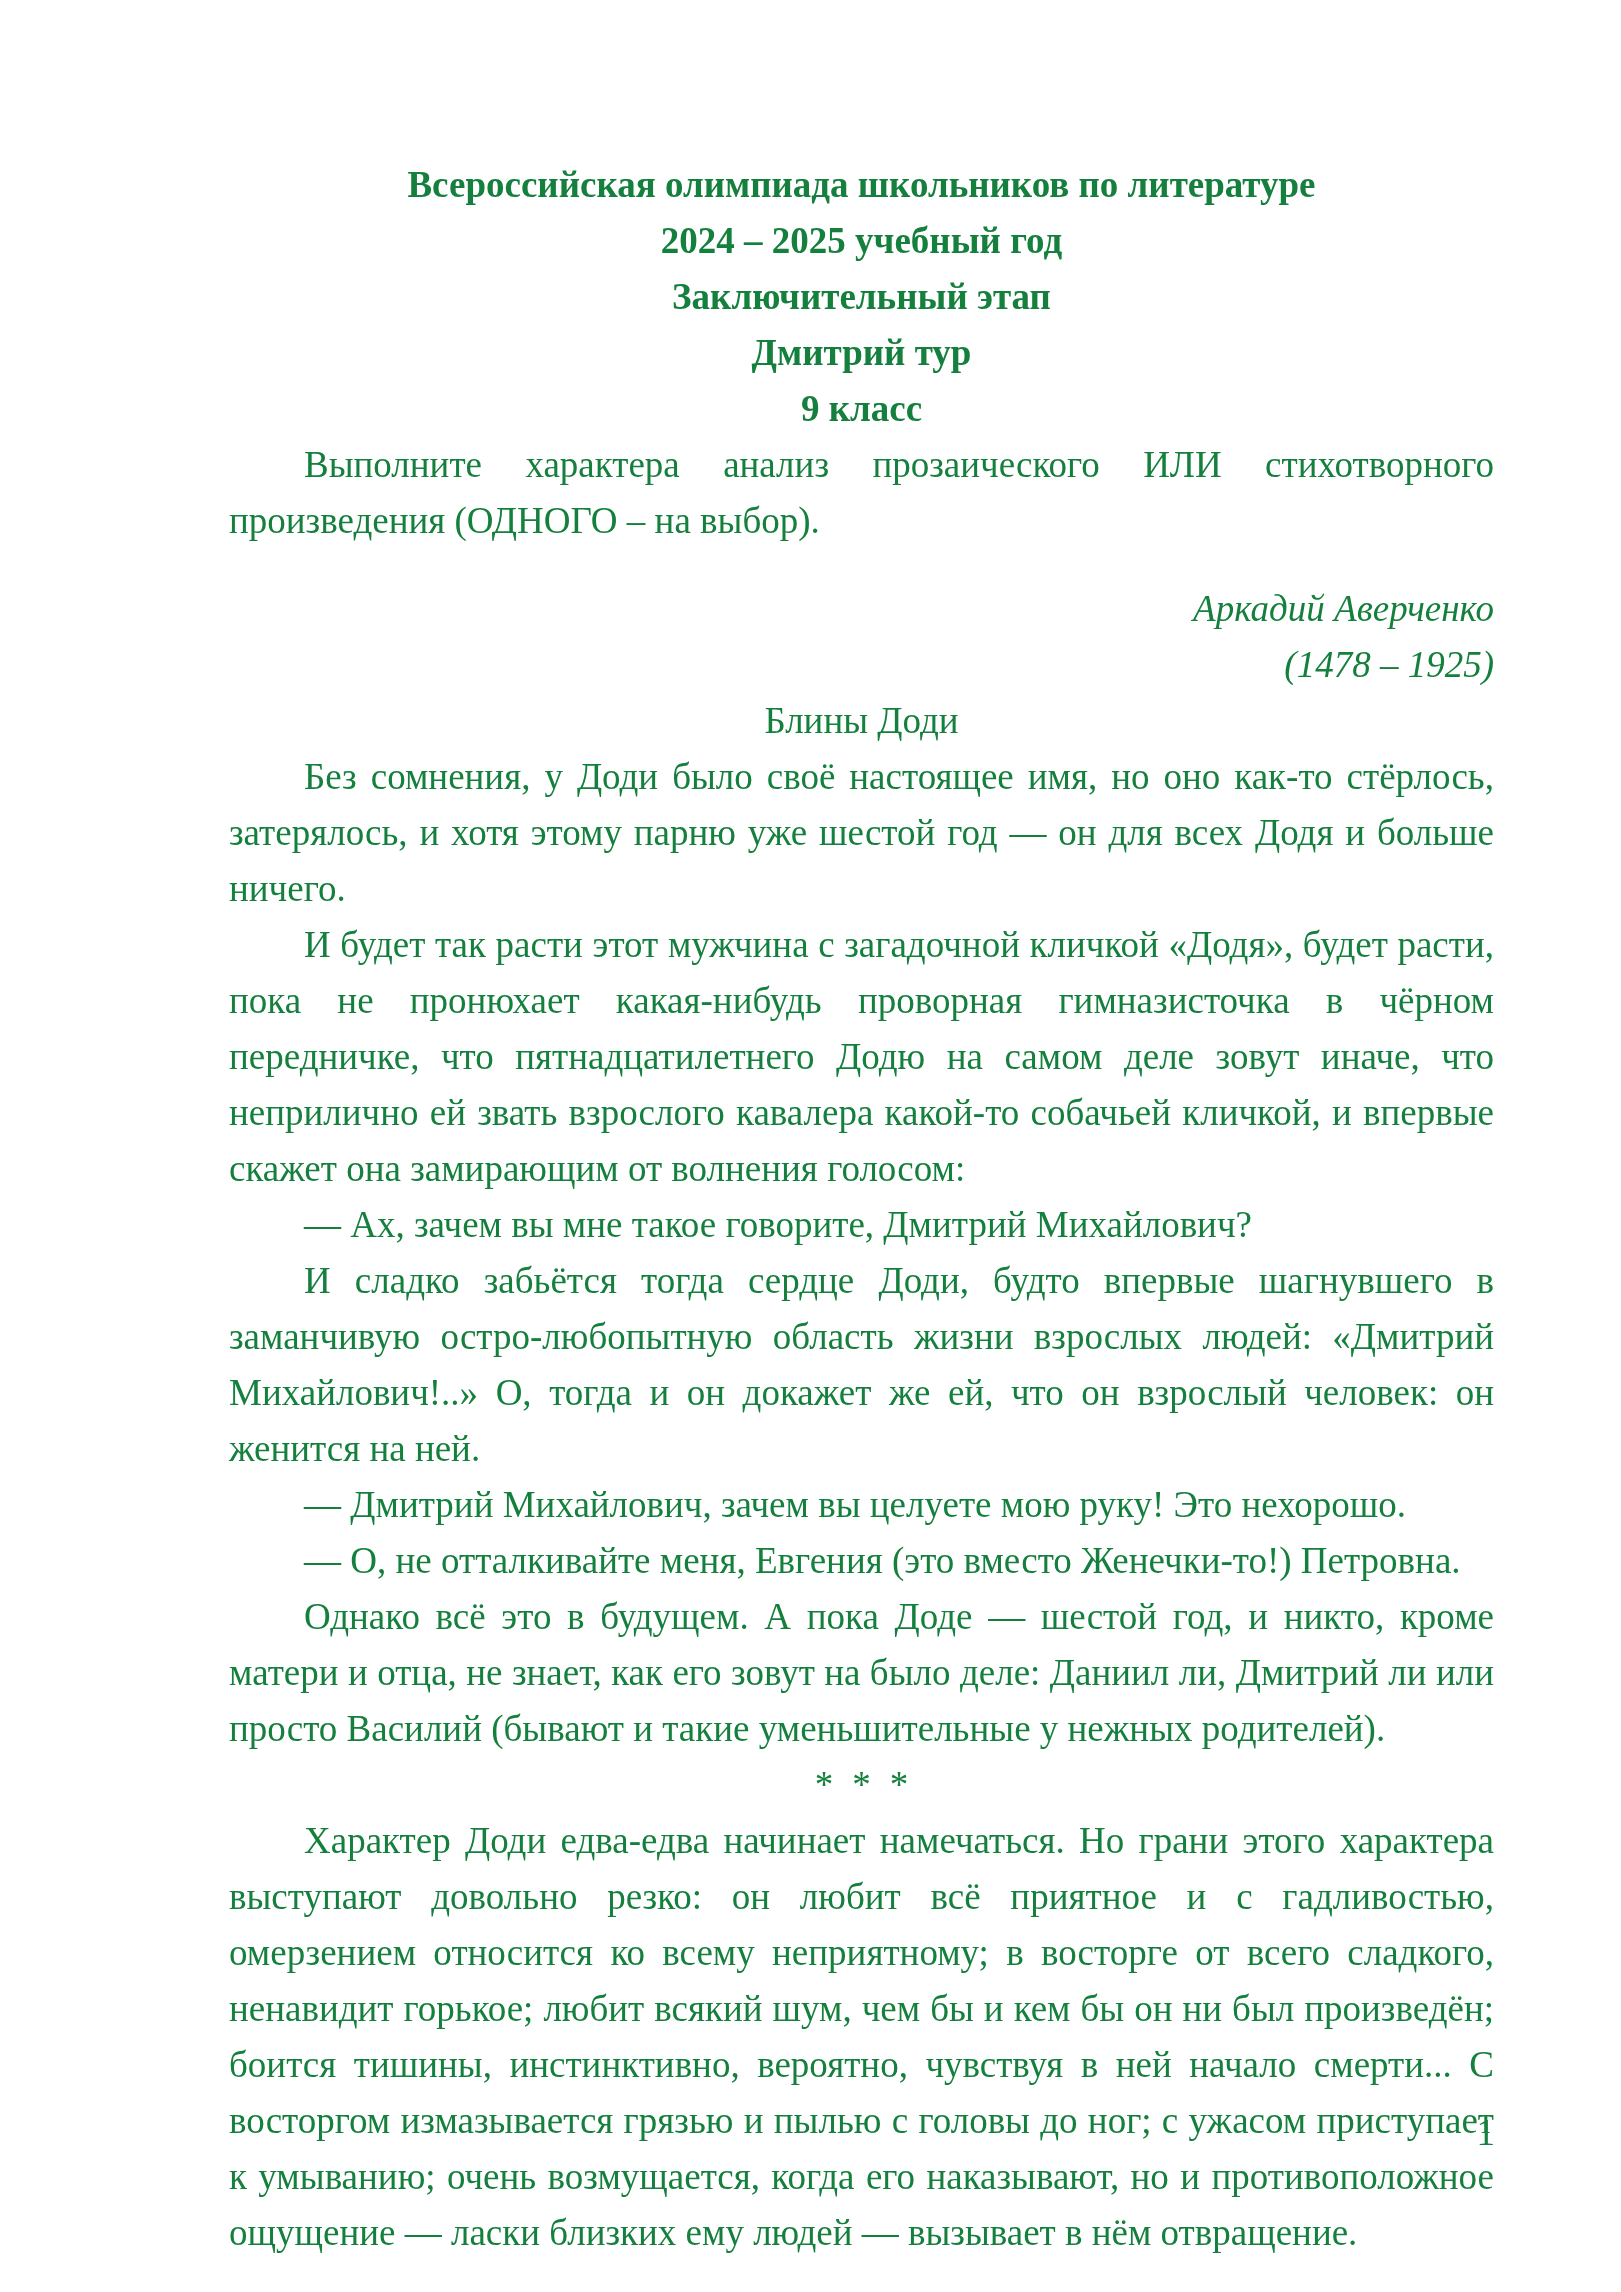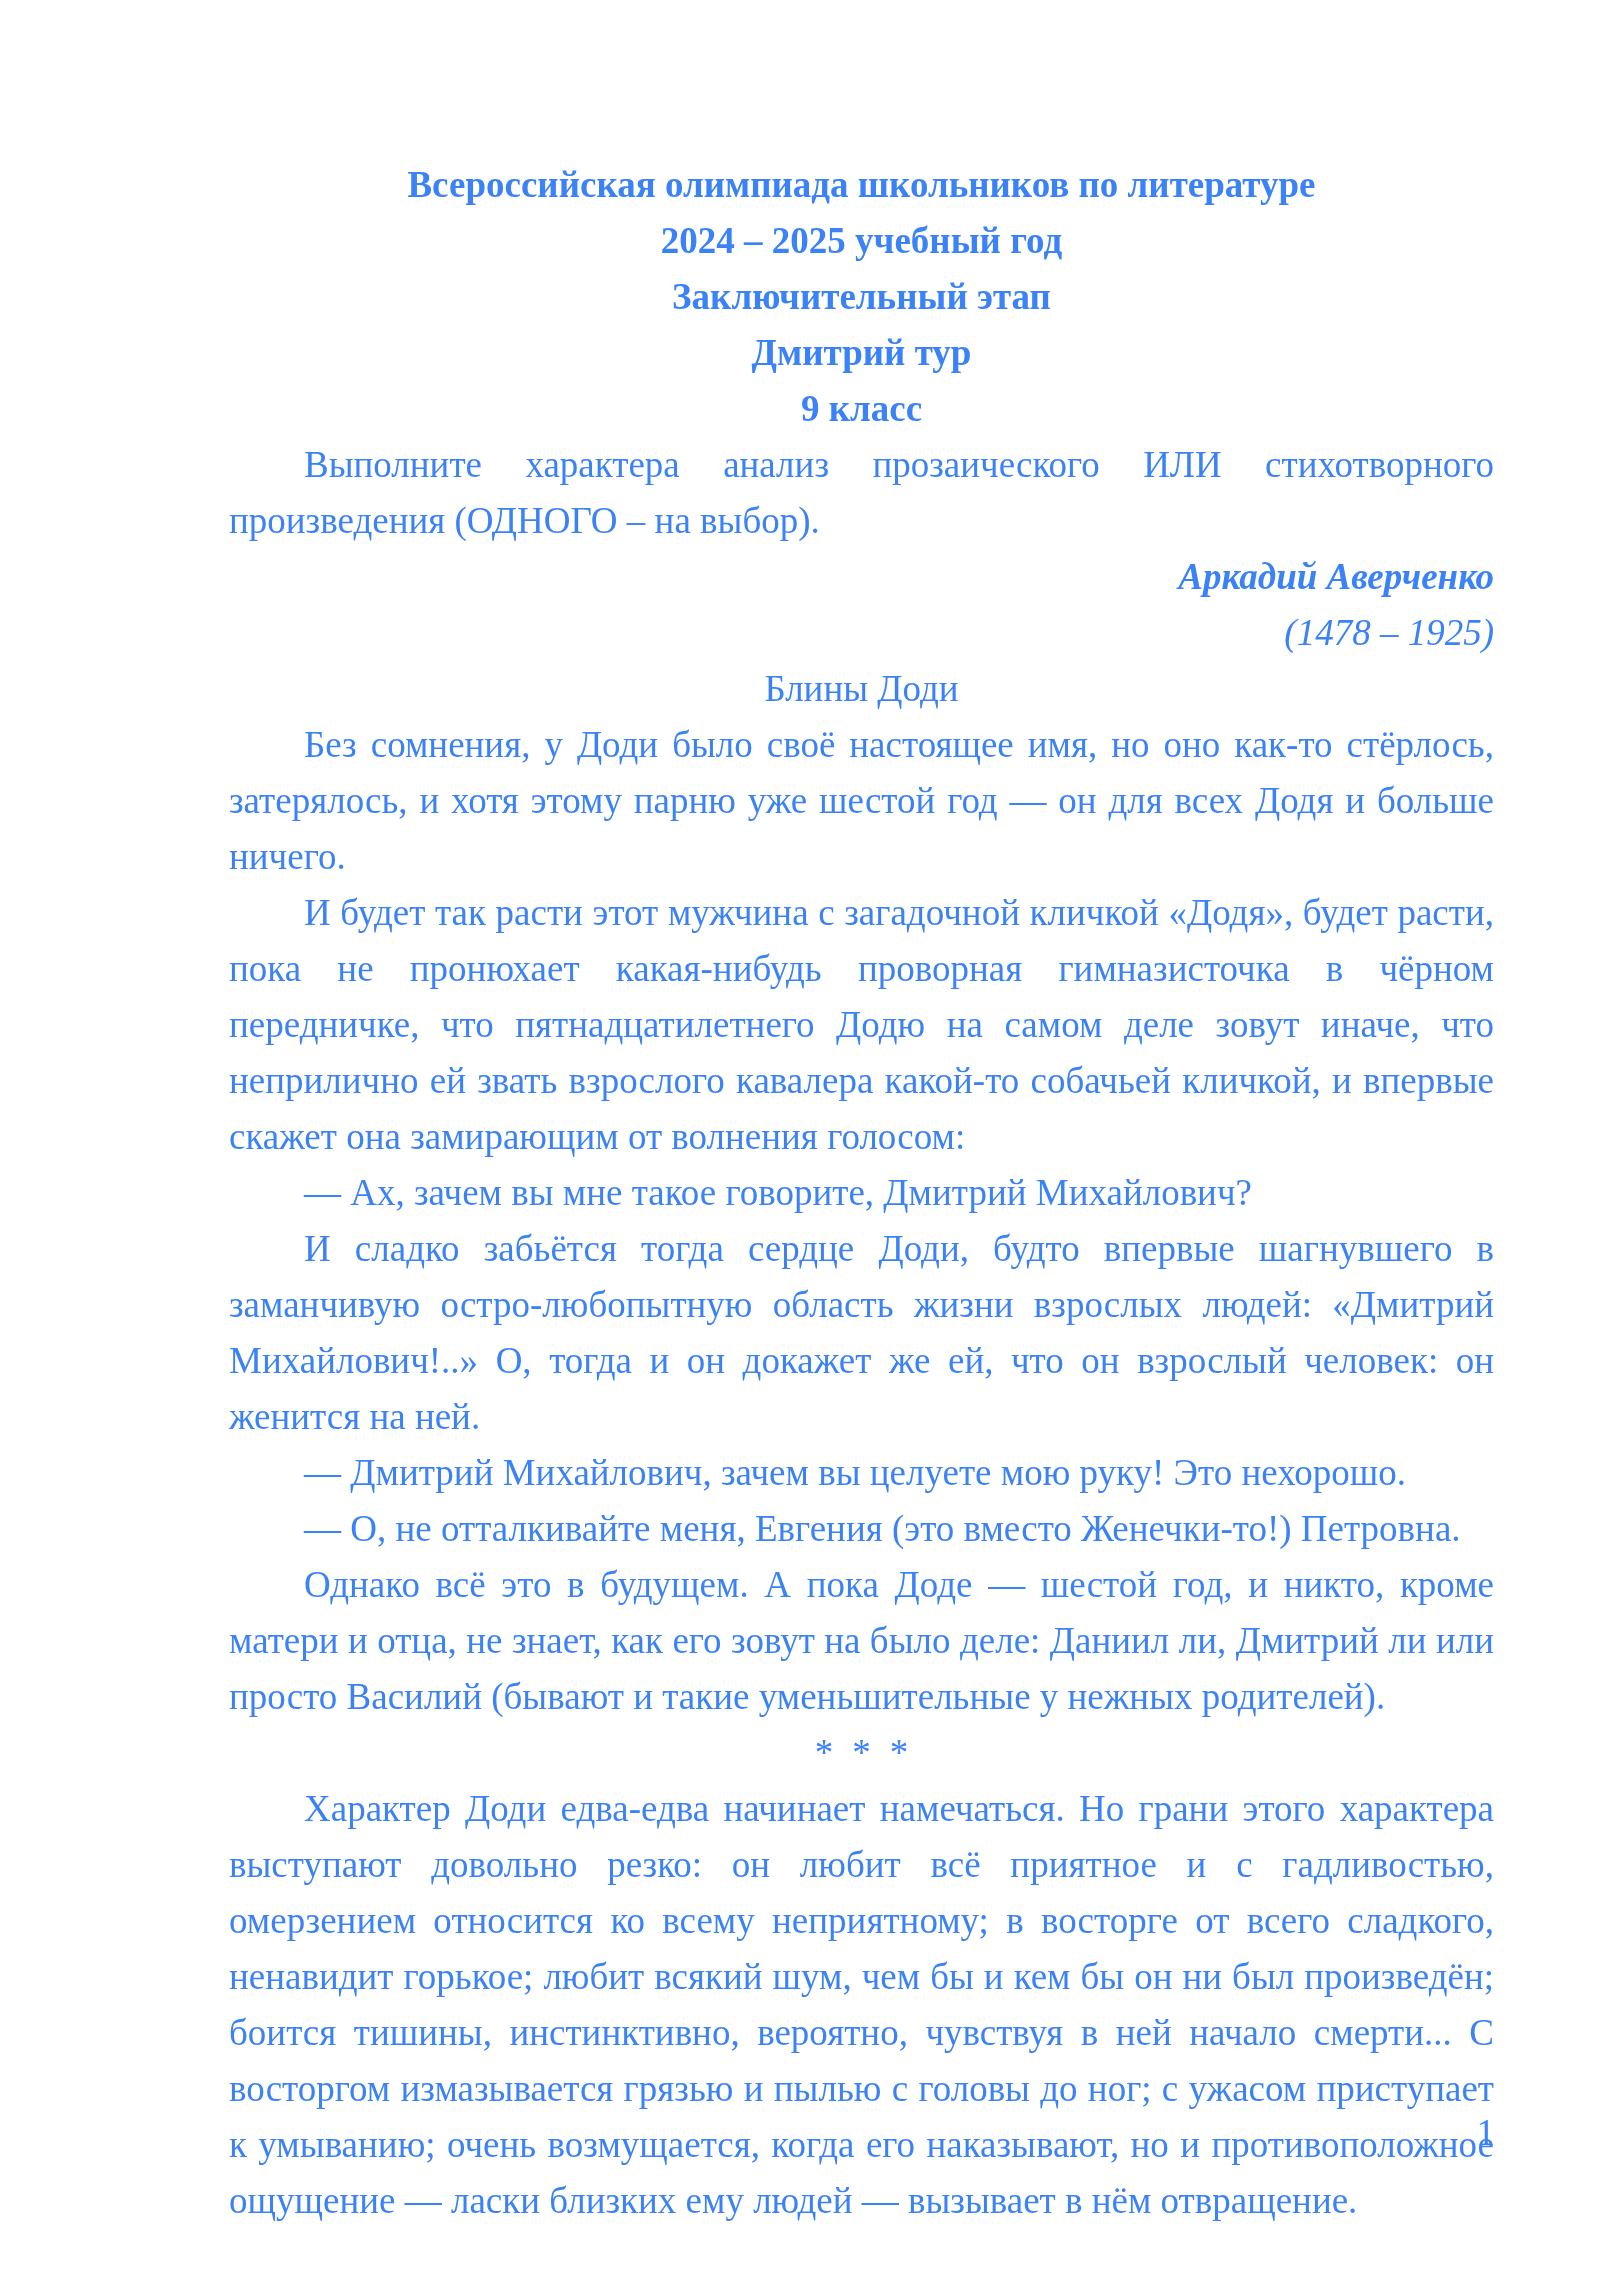--- a/index.html
+++ b/index.html
@@ -5,21 +5,21 @@
   html, body {
     margin: 0;
     padding: 0;
     background: #ffffff;
   }
   .page {
     position: relative;
     width: 1621px;
     height: 2293px;
     background: #ffffff;
-    color: #3b82f6;
+    color: #15803d;
     font-family: "Liberation Serif", "DejaVu Serif", serif;
     overflow: hidden;
   }
   .content {
     position: absolute;
     left: 229px;
     top: 157px;
     width: 1265px;
     font-size: 37px;
     line-height: 56px;
@@ -27,22 +27,23 @@
   .heading-line {
     text-align: center;
     font-weight: bold;
   }
   .para {
     text-align: justify;
     text-indent: 75px;
   }
   .author-line {
     text-align: right;
-    font-weight: bold;
+    font-weight: normal;
     font-style: italic;
+    margin-top: 32px;
   }
   .years-line {
     text-align: right;
     font-style: italic;
   }
   .story-title {
     text-align: center;
     font-weight: normal;
   }
   .separator {

